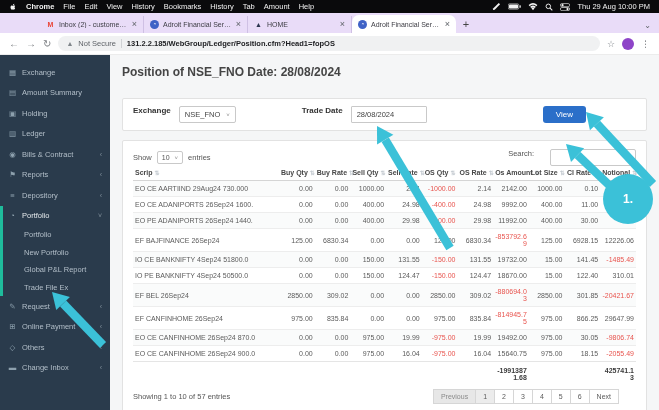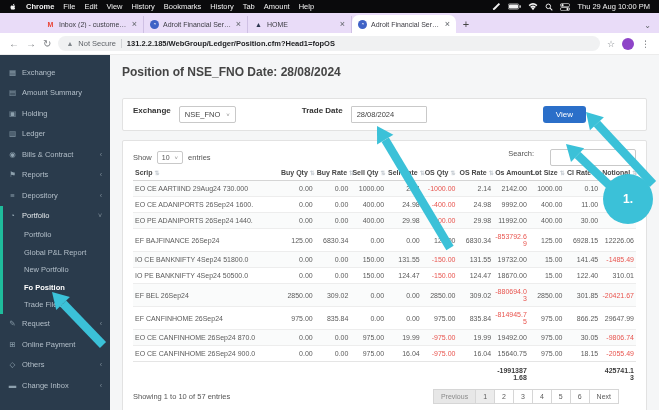--- a/index.html
+++ b/index.html
@@ -212,23 +212,22 @@
           <span>Depository</span>
           <span class="chev">‹</span>
         </div>
         <div class="portfolio-group">
           <div class="side-item">
             <span class="s-ic">◔</span>
             <span>Portfolio</span>
             <span class="chev">˅</span>
           </div>
           <div class="sub-item">Portfolio</div>
+          <div class="sub-item">New Portfolio</div>
           <div class="sub-item">Global P&amp;L Report</div>
-          <div class="sub-item">New Portfolio</div>
-          <div class="sub-item active">Fo Position</div>
           <div class="sub-item">Trade File Ex</div>
         </div>
         <div class="side-item">
           <span class="s-ic">✎</span>
           <span>Request</span>
           <span class="chev">‹</span>
         </div>
         <div class="side-item">
           <span class="s-ic">⊞</span>
           <span>Online Payment</span>

